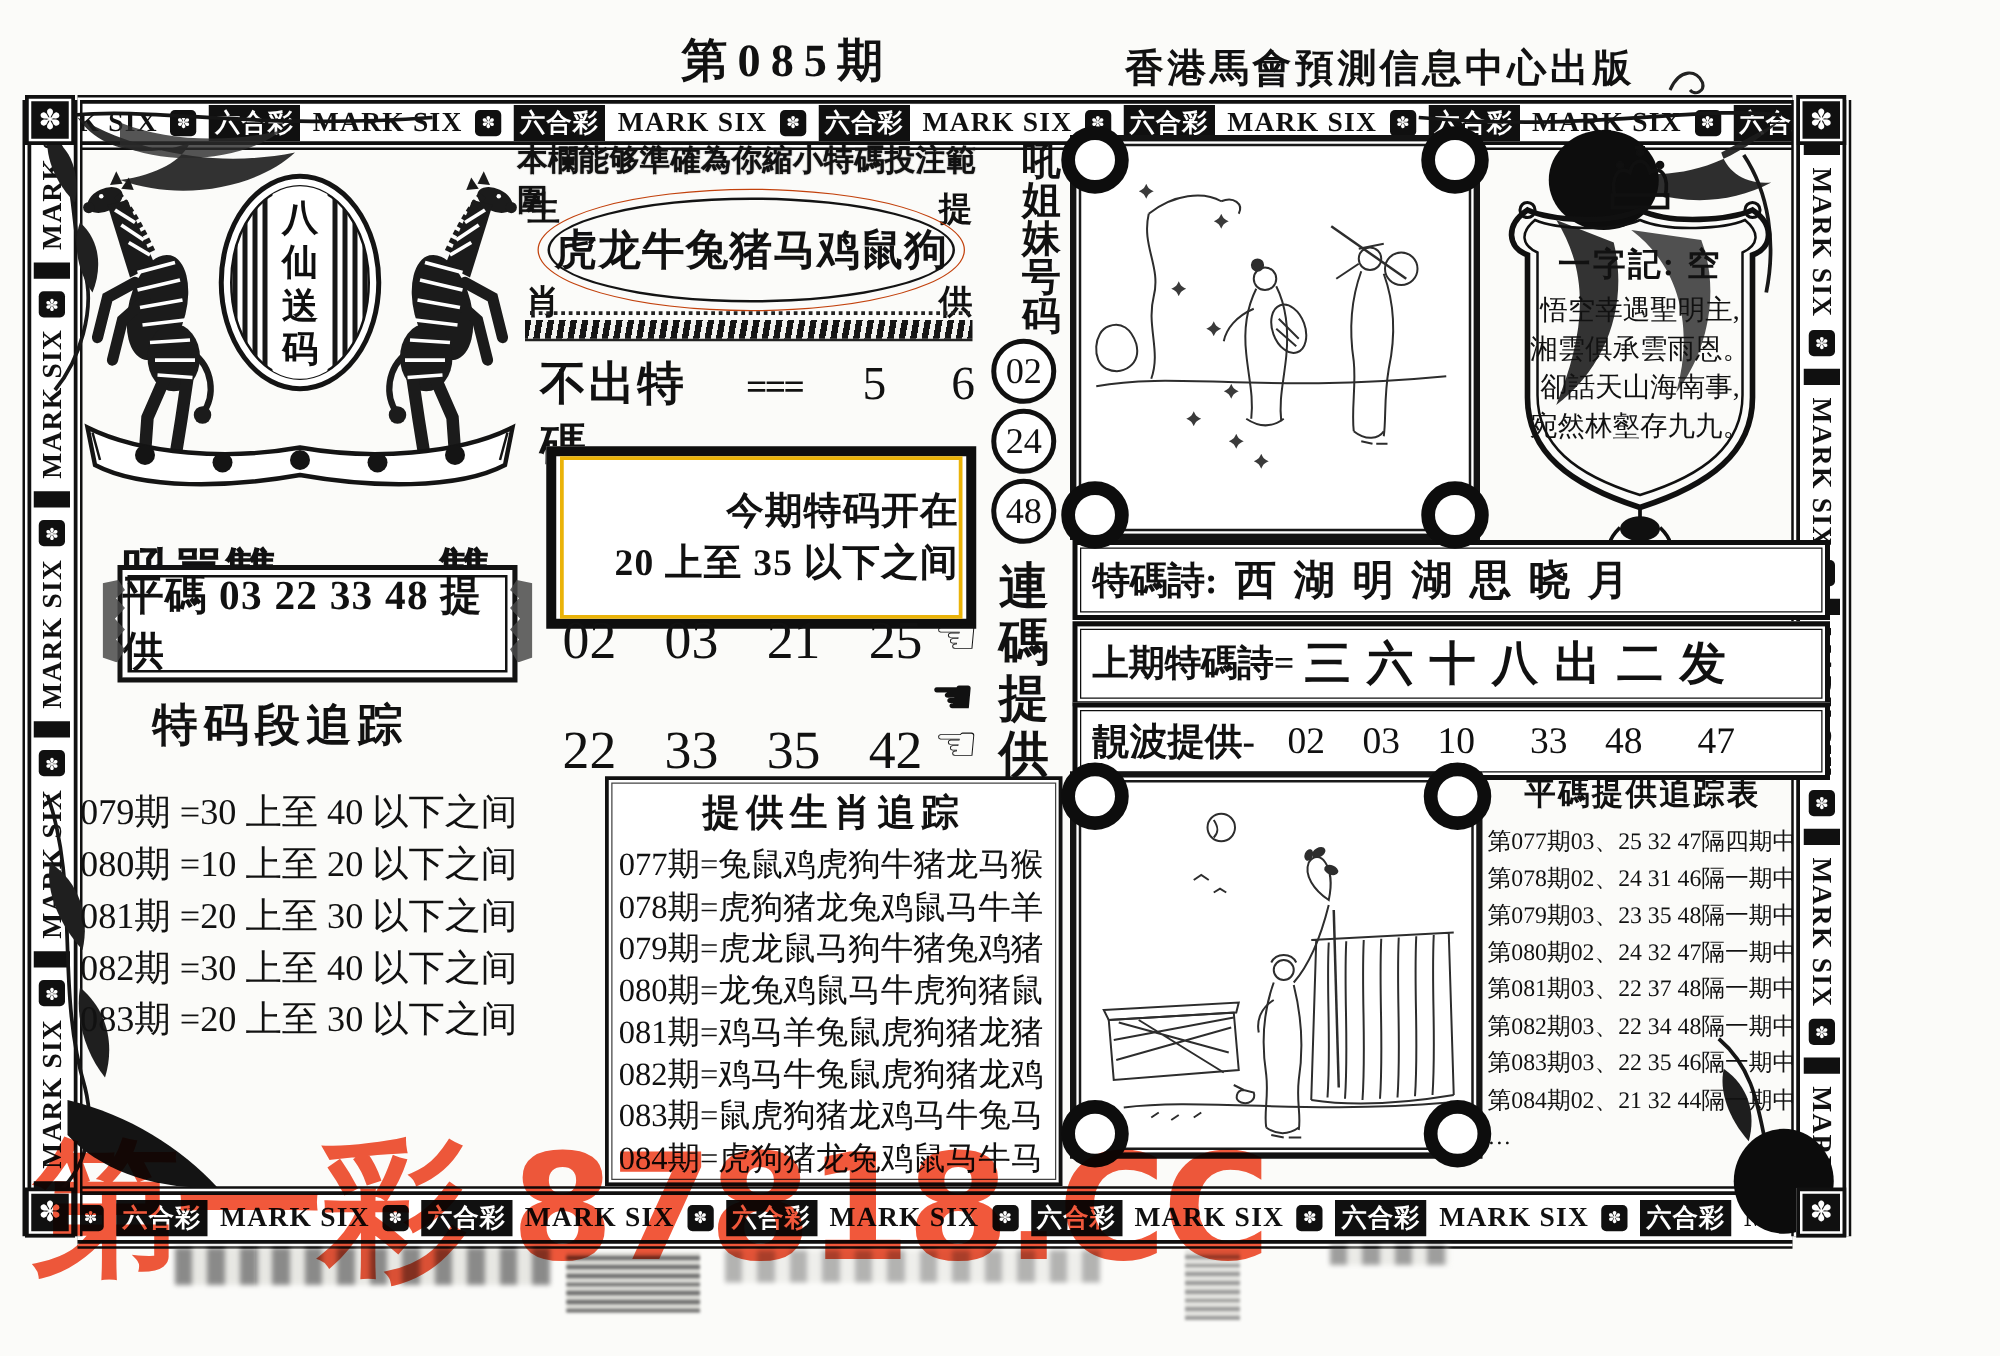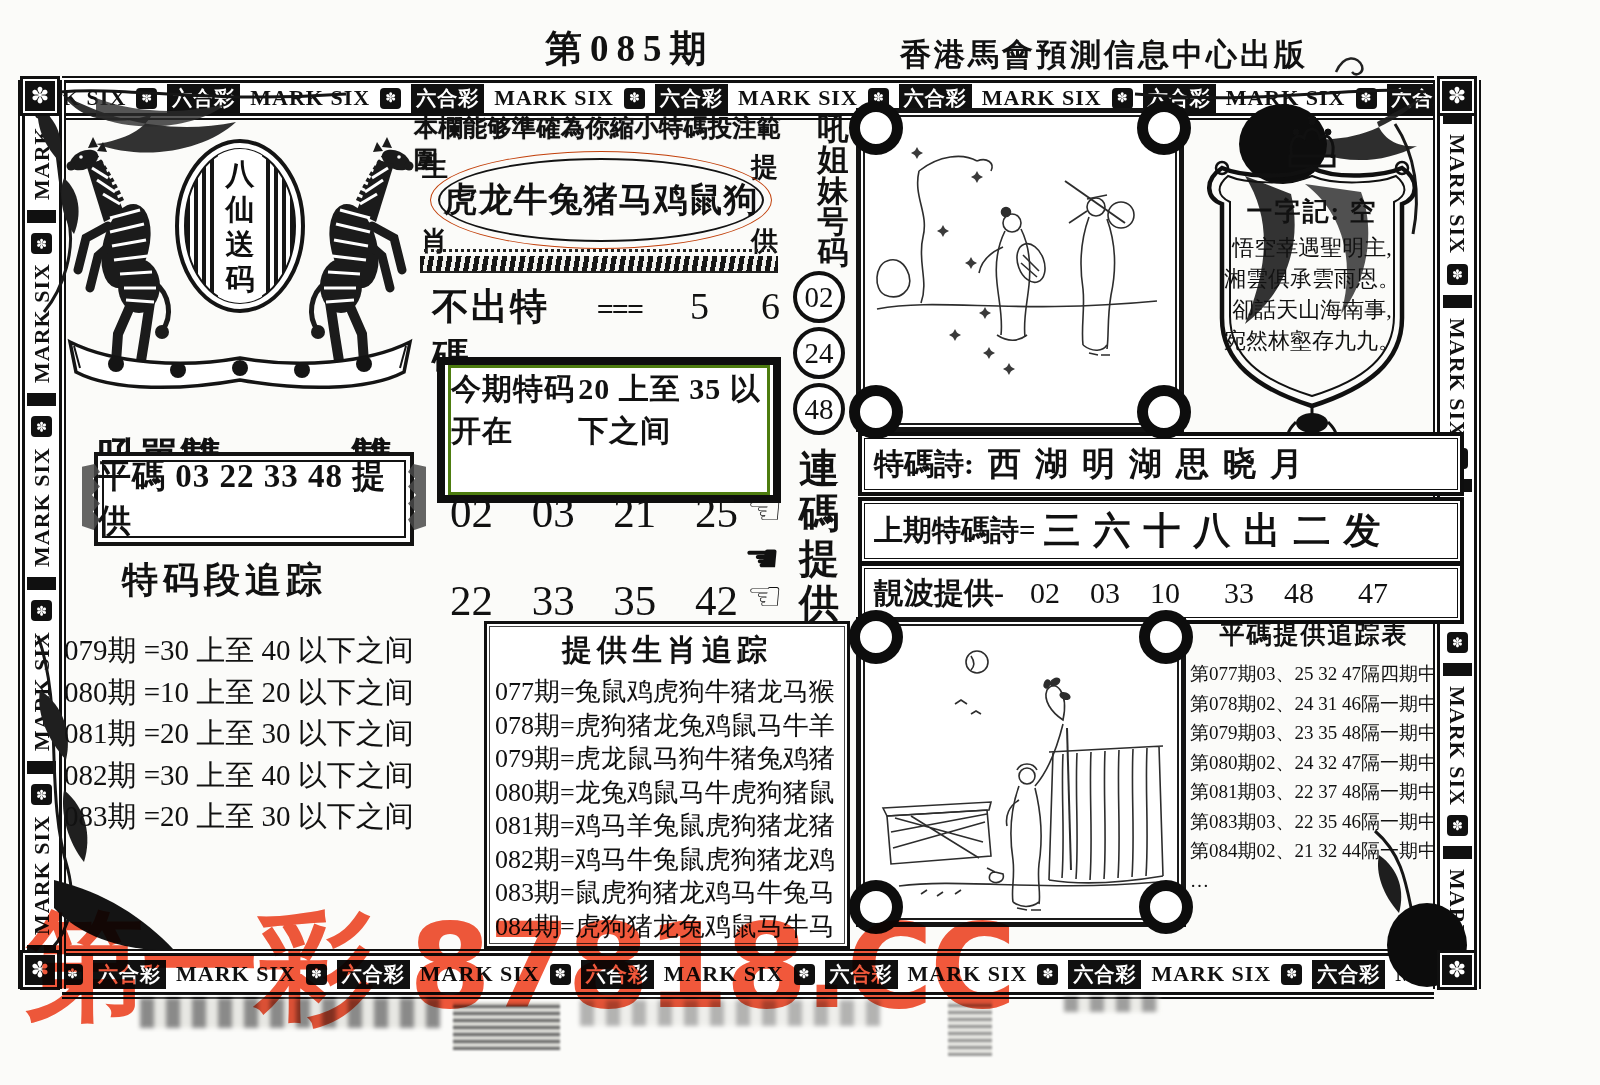--- a/index.html
+++ b/index.html
@@ -49,22 +49,22 @@
   .dotline{left:424px;top:249px;width:352px;height:0;border-top:3px dotted #222;}
   .chainband{left:420px;top:256px;width:358px;height:15px;
              background:repeating-linear-gradient(100deg,#161616 0 5px,#f2f2ef 5px 9px);
              border-bottom:2px solid #222;}
   .nospecial{left:432px;top:282px;width:348px;display:flex;align-items:baseline;font-weight:bold;}
   .nospecial .lbl{font-size:37px;letter-spacing:2px;}
   .nospecial .eq{font-size:30px;margin-left:10px;letter-spacing:-2px;}
   .nospecial .v{font-size:38px;font-weight:normal;}
   .rangebox{left:437px;top:357px;width:322px;height:124px;border:8px solid #0e0e0e;background:#fff;
             display:flex;align-items:center;justify-content:center;padding:3px;}
-  .rangebox .in{width:100%;height:100%;border:3px solid #4d7c0f;display:flex;flex-direction:row;
-            align-items:flex-start;justify-content:center;font-size:30px;font-weight:bold;line-height:42px;letter-spacing:1px;}
+  .rangebox .in{width:100%;height:100%;border:3px solid #eab308;display:flex;flex-direction:column;
+            align-items:flex-end;justify-content:center;font-size:30px;font-weight:bold;line-height:42px;letter-spacing:1px;}
   .numrow{left:450px;top:488px;width:288px;display:flex;justify-content:space-between;font-size:43px;}
   .numrow2{top:576px;}
   .finger{font-size:40px;line-height:40px;font-family:"DejaVu Sans",sans-serif;}
   .zbox{left:484px;top:621px;width:360px;height:318px;border:3px solid #101010;background:#fff;
         box-shadow:inset 0 0 0 2px #fff,inset 0 0 0 3px #444;padding:4px 0 0 0;}
   .zboxtitle{text-align:center;font:bold 30px "DejaVu Sans","Liberation Sans",sans-serif;letter-spacing:5px;margin-top:2px;}
   .zrows{margin:4px 6px 0 8px;font-size:26px;line-height:33.5px;white-space:nowrap;}
 
   
   .vtxt{width:40px;text-align:center;word-break:break-all;}
@@ -512,20 +512,21 @@
 </div>
 
 <div class="abs" style="left:1190px;top:618px;width:248px;">
   <div class="tbltitle" style="text-align:center;">平碼提供追踪表</div>
   <div class="tblrows" style="margin-top:8px;">
     <div>第077期03、25 32 47隔四期中</div>
     <div>第078期02、24 31 46隔一期中</div>
     <div>第079期03、23 35 48隔一期中</div>
     <div>第080期02、24 32 47隔一期中</div>
     <div>第081期03、22 37 48隔一期中</div>
+    <div>第082期03、22 34 48隔一期中</div>
     <div>第083期03、22 35 46隔一期中</div>
     <div>第084期02、21 32 44隔一期中</div>
     <div>…</div>
   </div>
 </div>
 
 <div class="abs smudgetext" style="left:140px;top:998px;width:300px;height:30px;"></div>
 <div class="abs smudge" style="left:453px;top:1002px;width:107px;height:48px;"></div>
 <div class="abs smudgetext" style="left:580px;top:1000px;width:300px;height:26px;opacity:.35;"></div>
 <div class="abs smudge" style="left:948px;top:1000px;width:44px;height:56px;opacity:.5;"></div>

